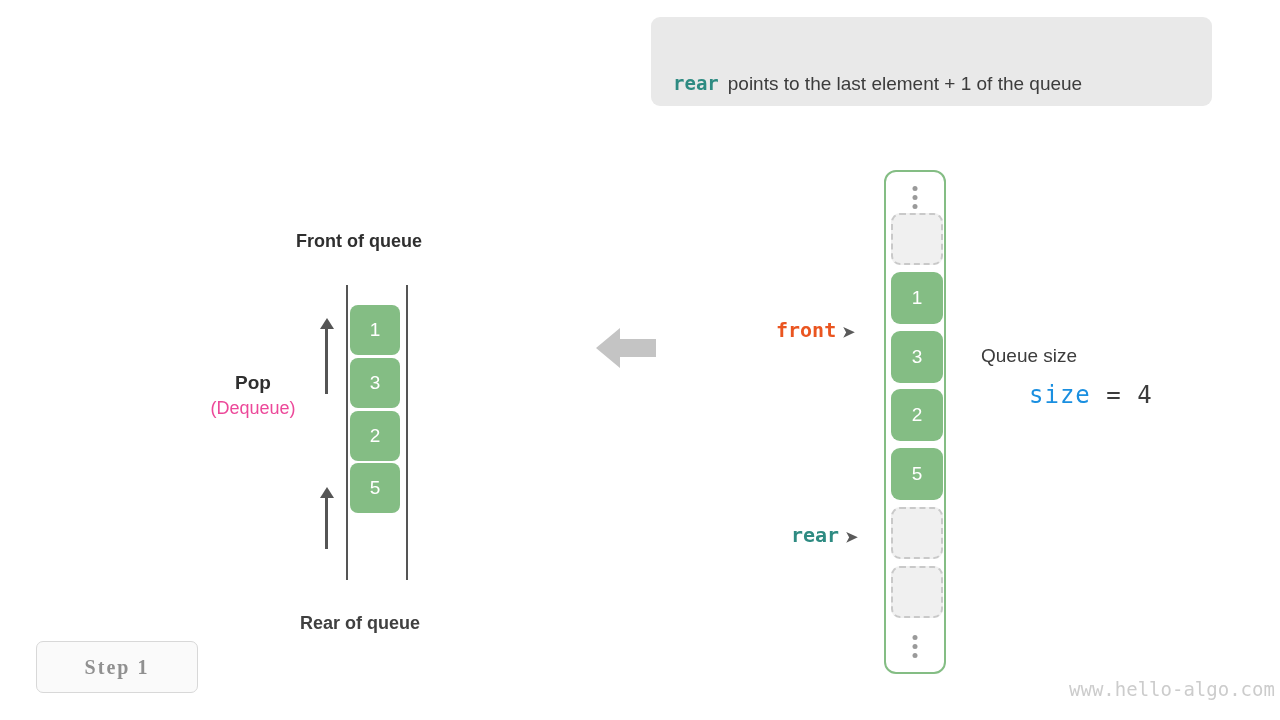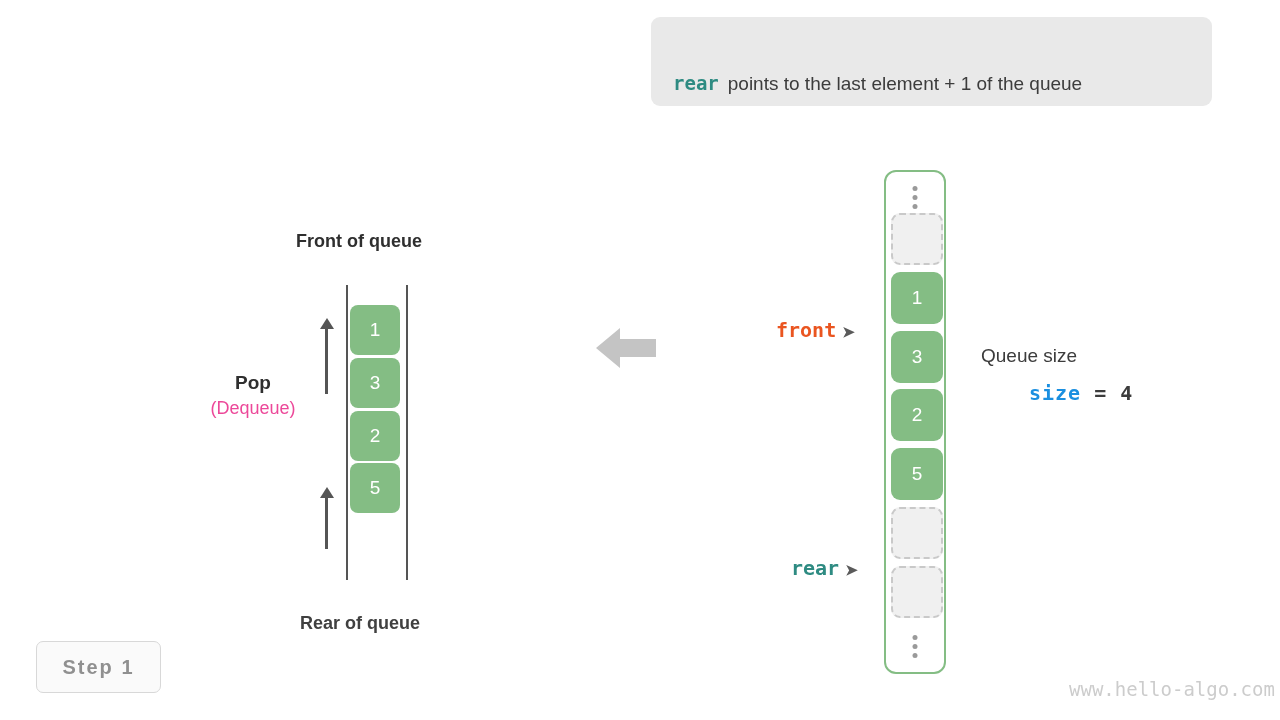--- a/index.html
+++ b/index.html
@@ -208,55 +208,55 @@
     font-weight: bold;
     font-size: 20px;
   }
   .ptr .tip {
     font-family: "Liberation Sans", sans-serif;
     color: #5a5a5a;
     font-size: 15px;
     margin-left: 6px;
   }
   #ptr-front { left: 776px; top: 300px; color: #ea5520; margin-top: 18px; }
-  #ptr-rear  { left: 791px; top: 523px; color: #2e8b82; margin-top: 33px; }
+  #ptr-rear  { left: 791px; top: 523px; color: #2e8b82; }
 
   
   #size-title {
     left: 981px;
     top: 345px;
     font-size: 19px;
     color: #3c3c3c;
     white-space: nowrap;
   }
   #size-expr {
     left: 1029px;
     top: 381px;
     font-family: "DejaVu Sans Mono", "Liberation Mono", monospace;
-    font-weight: bold;
-    font-size: 20px;
+    font-weight: normal;
+    font-size: 24px;
     letter-spacing: 1px;
     color: #3c3c3c;
     white-space: nowrap;
   }
 
   
   #step-badge {
     left: 36px;
     top: 641px;
-    width: 125px;
+    width: 162px;
     height: 52px;
     border: 1px solid #d8d8d8;
     border-radius: 7px;
     background: #fafafa;
     box-sizing: border-box;
     display: flex;
     align-items: center;
     justify-content: center;
-    font-family: Liberation Sans, sans-serif;
+    font-family: Liberation Serif, serif;
     font-weight: bold;
     font-size: 20px;
     letter-spacing: 2px;
     color: #909090;
   }
 
   
   #watermark {
     left: 1069px;
     top: 678px;

